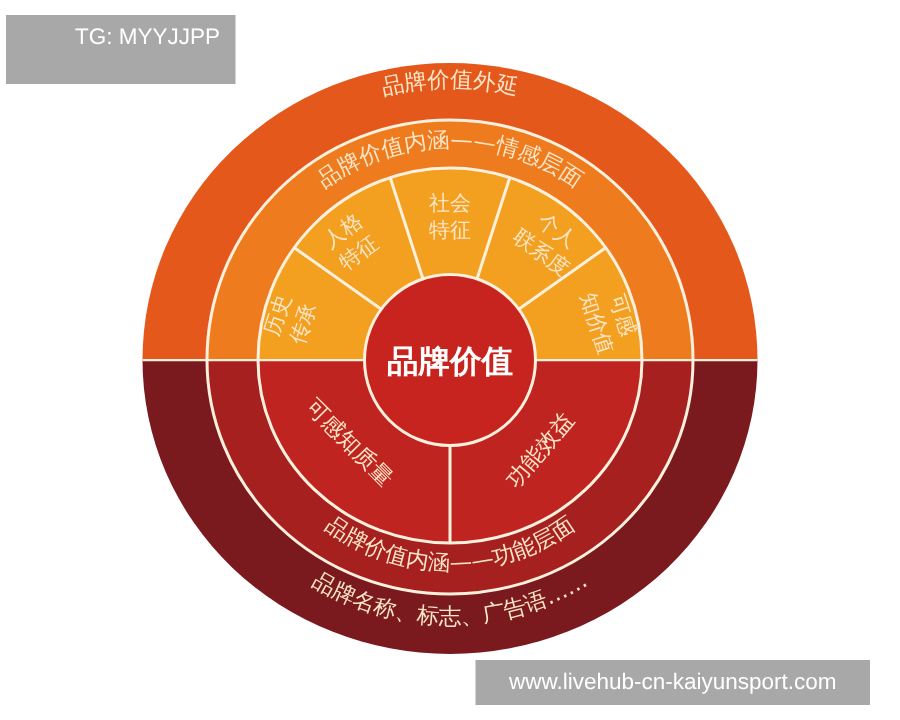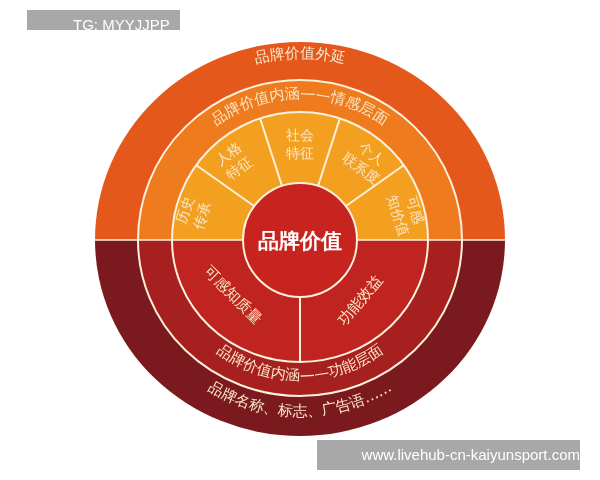--- a/index.html
+++ b/index.html
@@ -5,22 +5,22 @@
   html, body { margin: 0; padding: 0; }
   body {
     width: 600px; height: 480px; background: #ffffff; position: relative; overflow: hidden;
     font-family: "DejaVu Sans", "Liberation Sans", sans-serif;
   }
   .watermark {
     position: absolute; background: #a8a8a8; color: #ffffff;
     font-family: "Liberation Sans", "DejaVu Sans", sans-serif; font-size: 15px;
     line-height: 30px; padding: 0 10px; white-space: nowrap;
   }
-  #wm-top { left: 27px; top: 10px; height: 20px; padding-left: 46px; }
-  #wm-bottom { left: 317px; top: 440px; height: 30px; width: 263px; text-align: right; padding: 0; }
+  #wm-top { left: 4px; top: 10px; height: 46px; padding-left: 46px; }
+  #wm-bottom { left: 317px; top: 440px; height: 30px; width: 263px; text-align: center; padding: 0; }
   svg.diagram { position: absolute; left: 0; top: 0; }
   .lbl { font-family: "DejaVu Sans", sans-serif; fill: #fbe6c8; }
   .lbl-center { font-family: "DejaVu Sans", sans-serif; fill: #ffffff; font-weight: bold; }
 </style>
 </head>
 <body>
 
 <div class="watermark" id="wm-top">TG: MYYJJPP</div>
 
 <svg class="diagram" width="600" height="480" viewBox="0 0 600 480">

